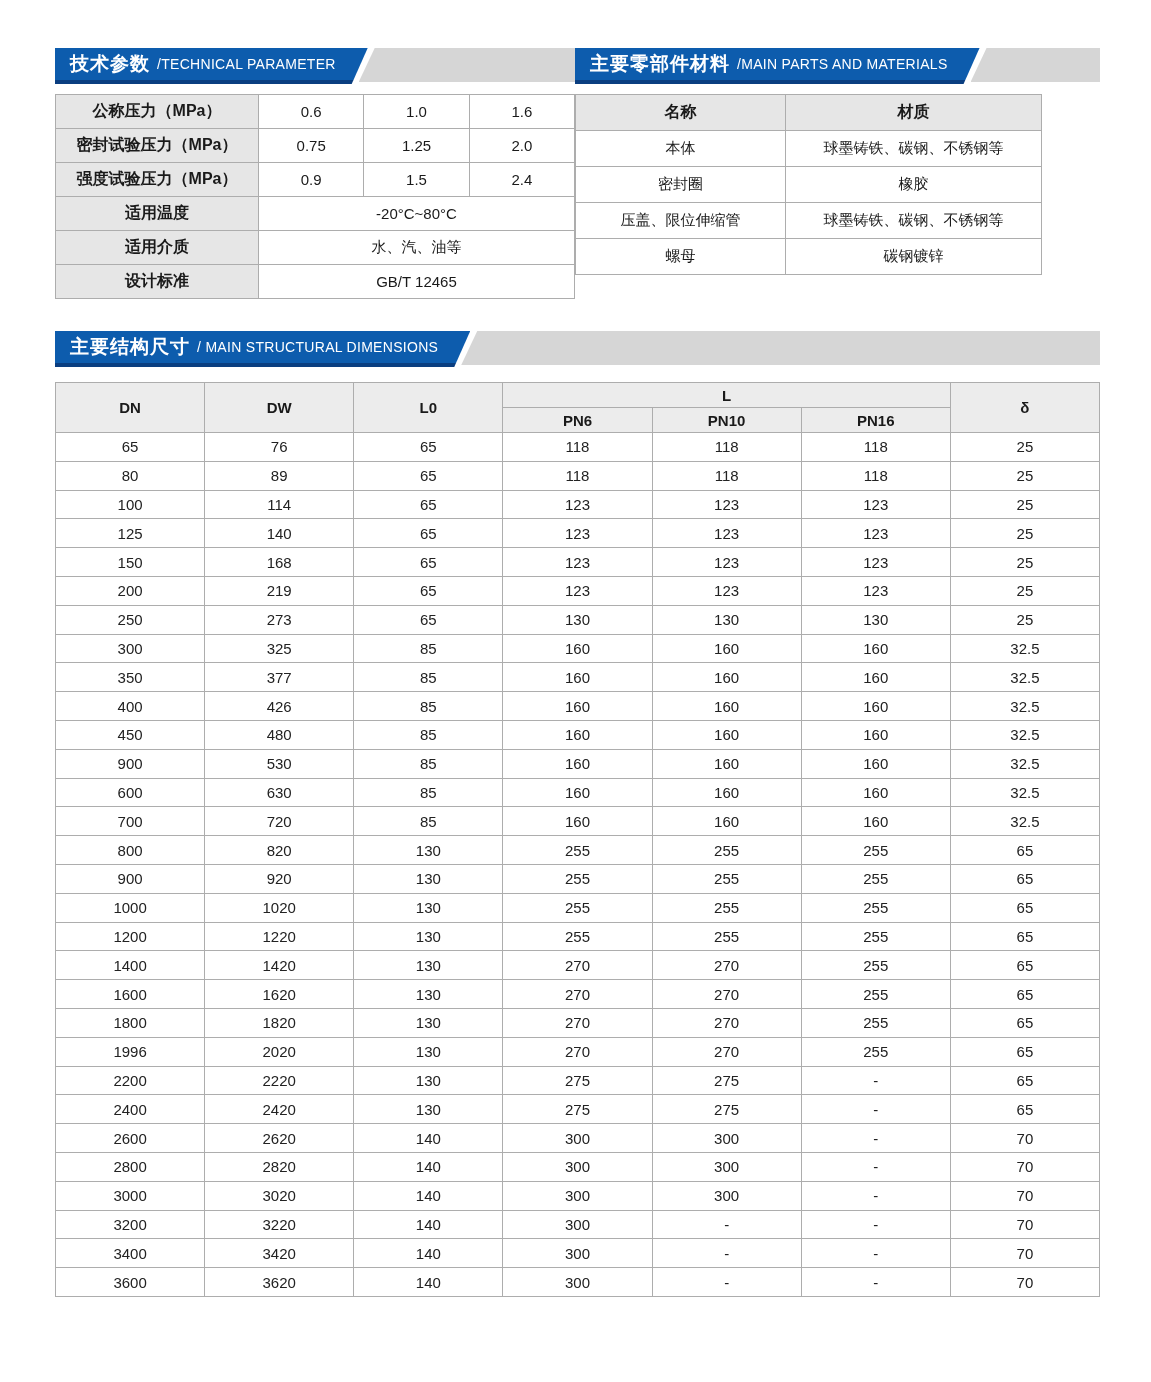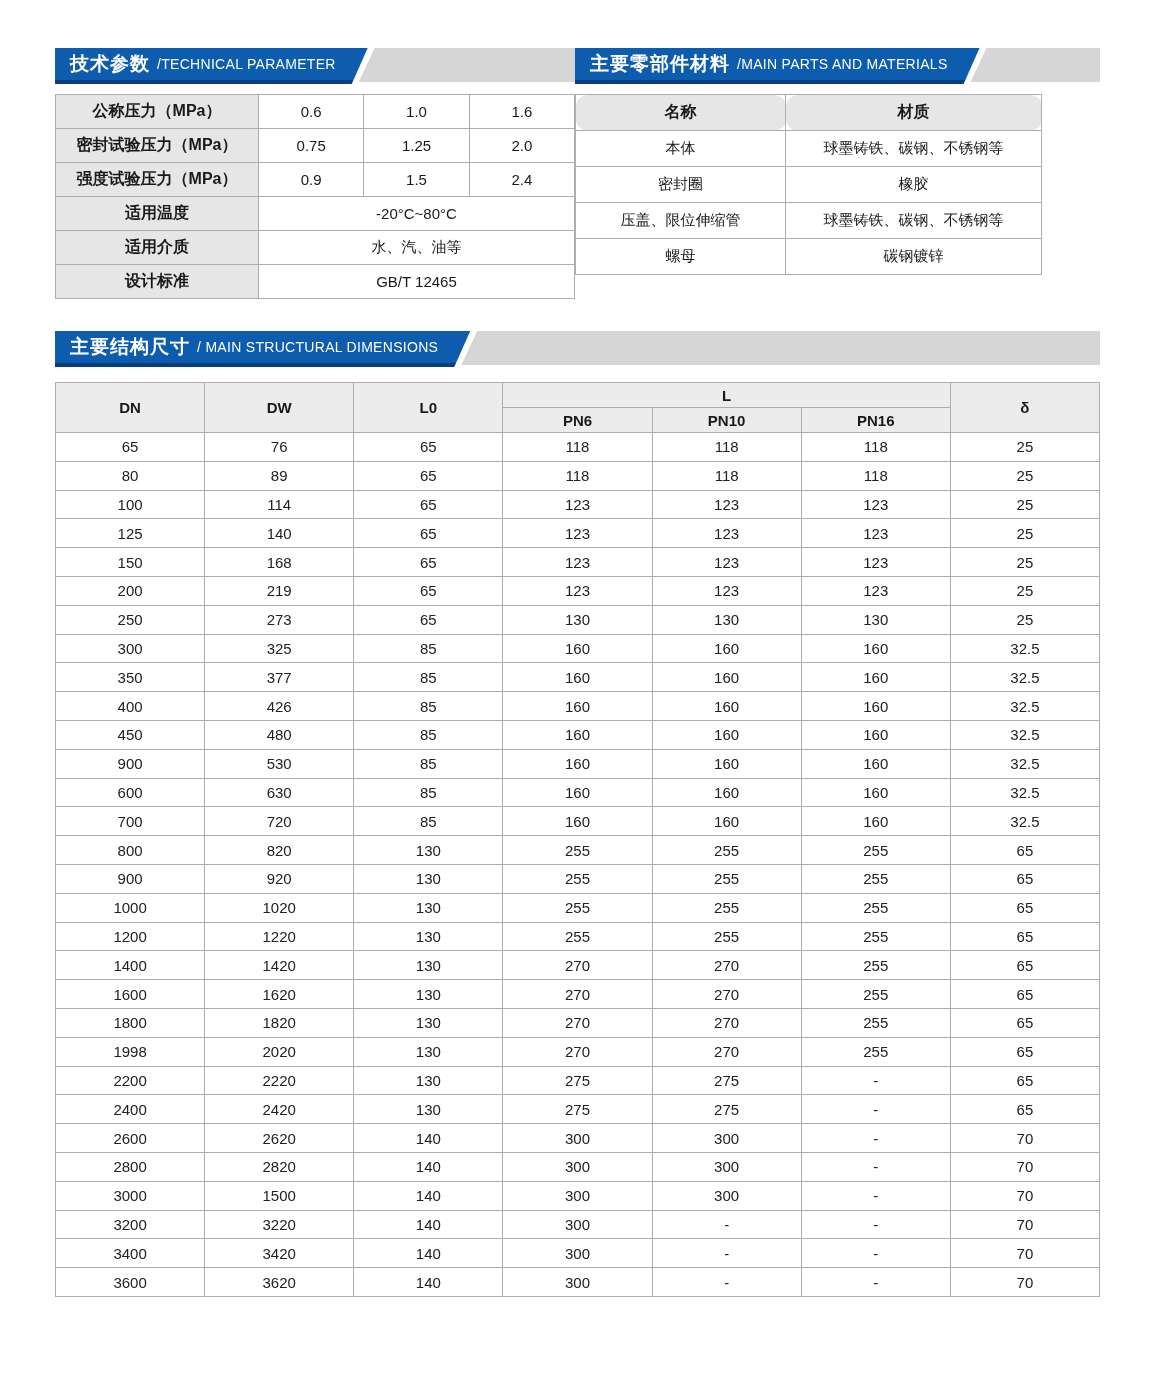--- a/index.html
+++ b/index.html
@@ -36,21 +36,21 @@
 
   
   table { border-collapse:collapse; table-layout:fixed; }
   th,td { border:1px solid #adadad; text-align:center; vertical-align:middle; }
 
   .tech-table { width:520px; margin-top:10px;padding-left:7px; }
   .tech-table th { width:203px; background:#e6e6e6; font-size:16px; font-weight:bold; height:34px; }
   .tech-table td { font-size:15px; height:34px; }
 
   .mat-table { width:467px; margin-top:10px; }
-  .mat-table thead th { background:#e6e6e6; font-size:16px; font-weight:bold; height:36px;border-radius:12px; }
+  .mat-table thead th { background:#e6e6e6; font-size:16px; font-weight:bold; height:36px; }
   .mat-table col.c-name { width:210px; }
   .mat-table td { font-size:15px; height:36px; }
 
   
   .dims-banner { margin-top:32px; }
   .dims-table { width:1045px; margin-top:15px; }
   .dims-table th {
     background:#ececec; font-size:15px; font-weight:bold; height:25px; padding:0;
   }
   .dims-table td { font-size:15px; height:28.8px; padding:0; color:#222; }
@@ -355,21 +355,21 @@
           <tr>
             <td>1800</td>
             <td>1820</td>
             <td>130</td>
             <td>270</td>
             <td>270</td>
             <td>255</td>
             <td>65</td>
           </tr>
           <tr>
-            <td>1998</td>
+            <td>1996</td>
             <td>2020</td>
             <td>130</td>
             <td>270</td>
             <td>270</td>
             <td>255</td>
             <td>65</td>
           </tr>
           <tr>
             <td>2200</td>
             <td>2220</td>
@@ -401,21 +401,21 @@
             <td>2800</td>
             <td>2820</td>
             <td>140</td>
             <td>300</td>
             <td>300</td>
             <td>-</td>
             <td>70</td>
           </tr>
           <tr>
             <td>3000</td>
-            <td>1500</td>
+            <td>3020</td>
             <td>140</td>
             <td>300</td>
             <td>300</td>
             <td>-</td>
             <td>70</td>
           </tr>
           <tr>
             <td>3200</td>
             <td>3220</td>
             <td>140</td>

